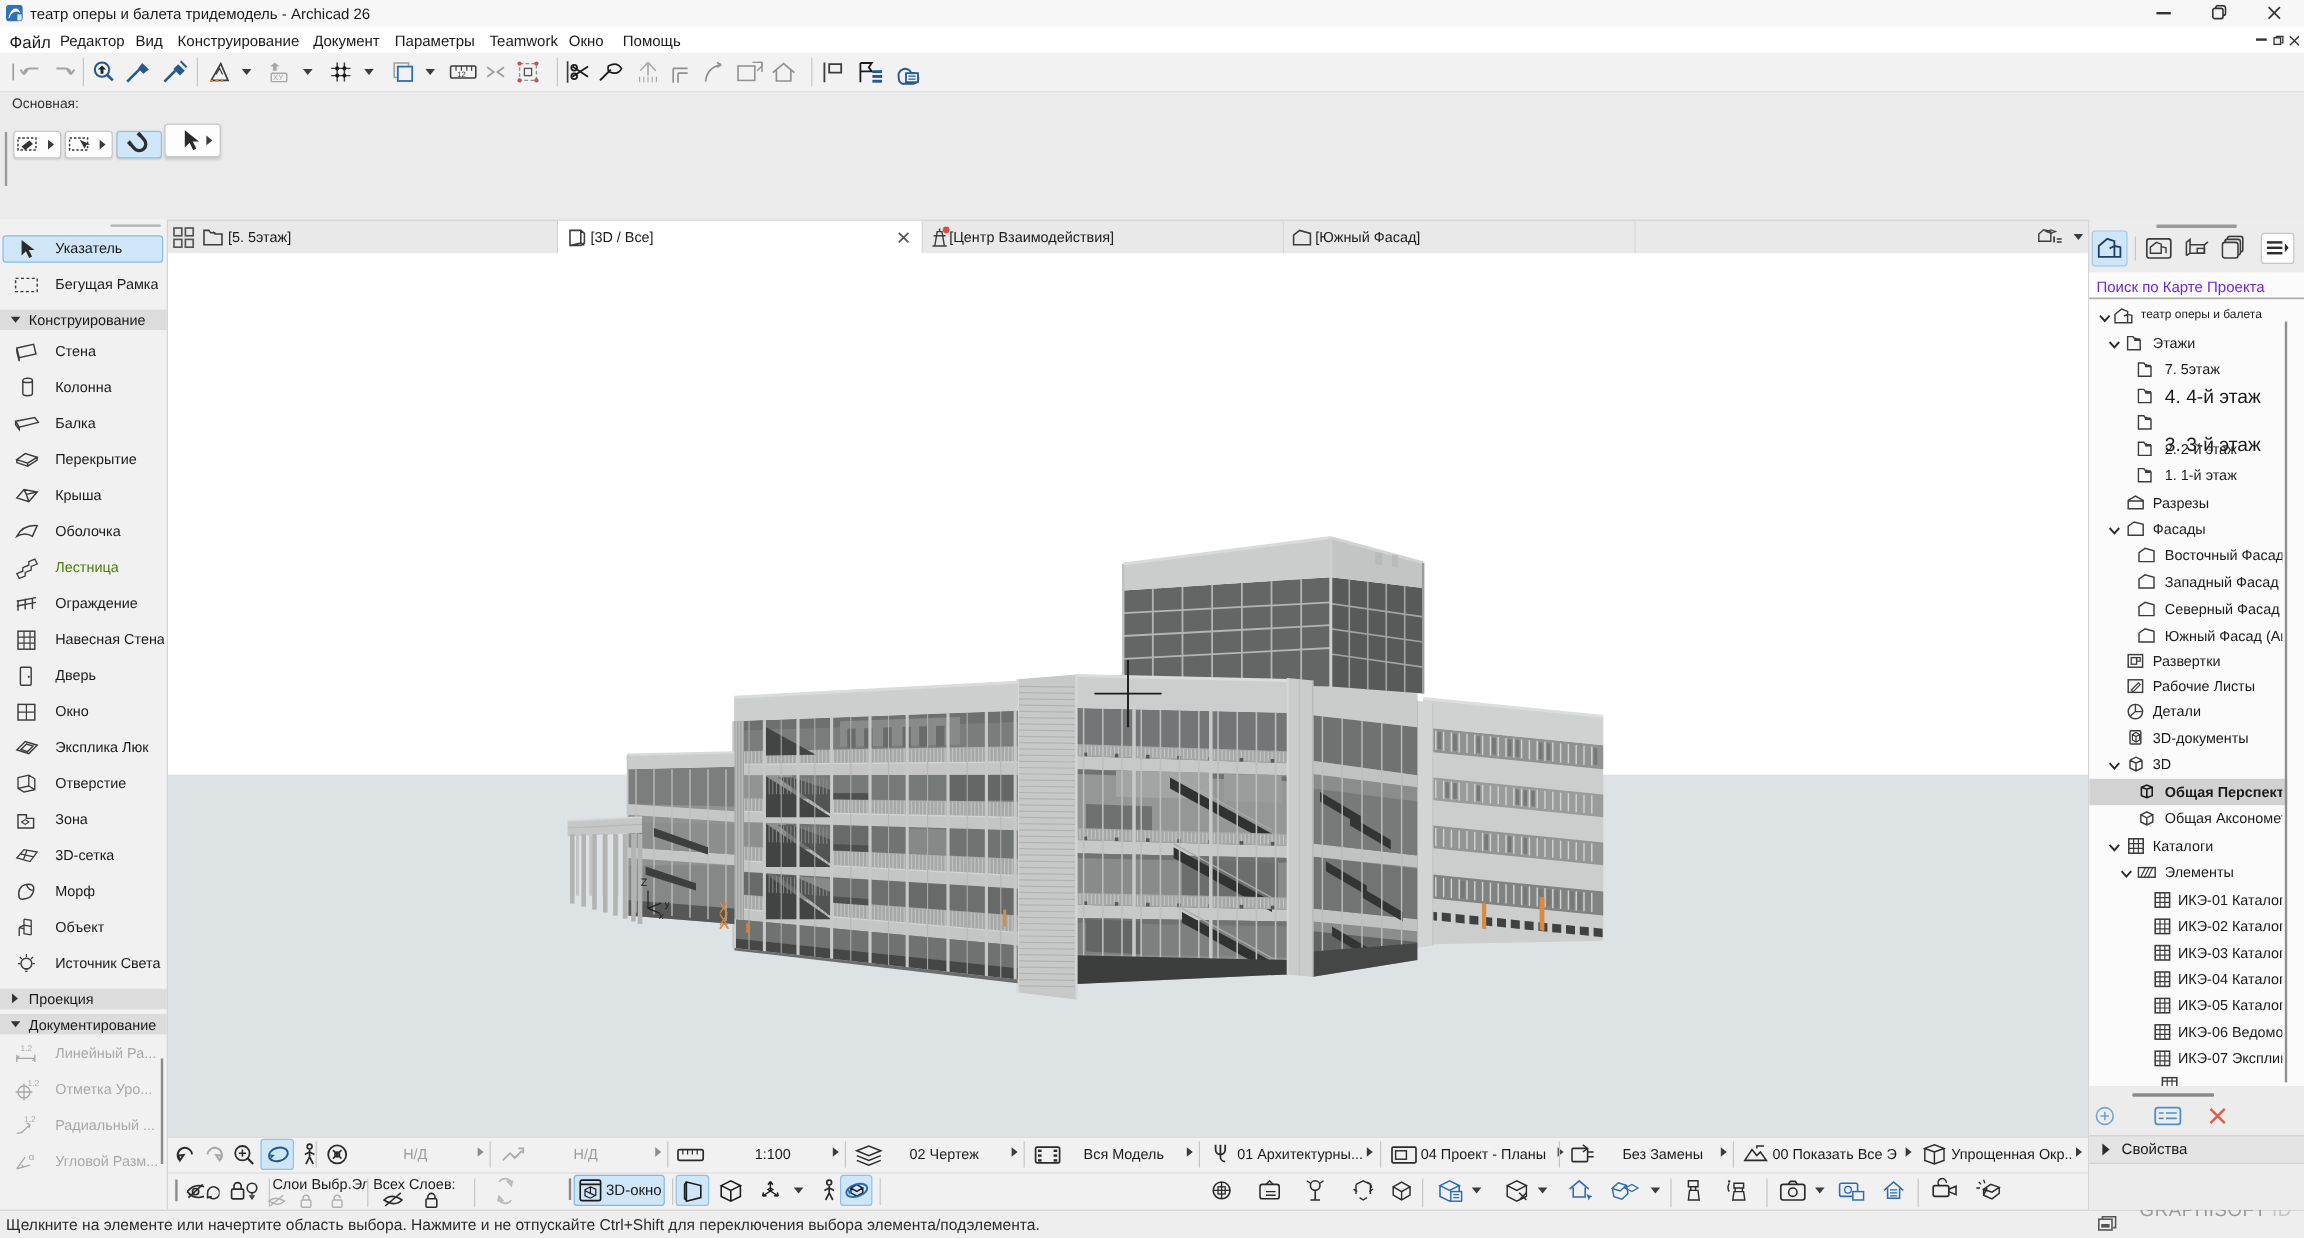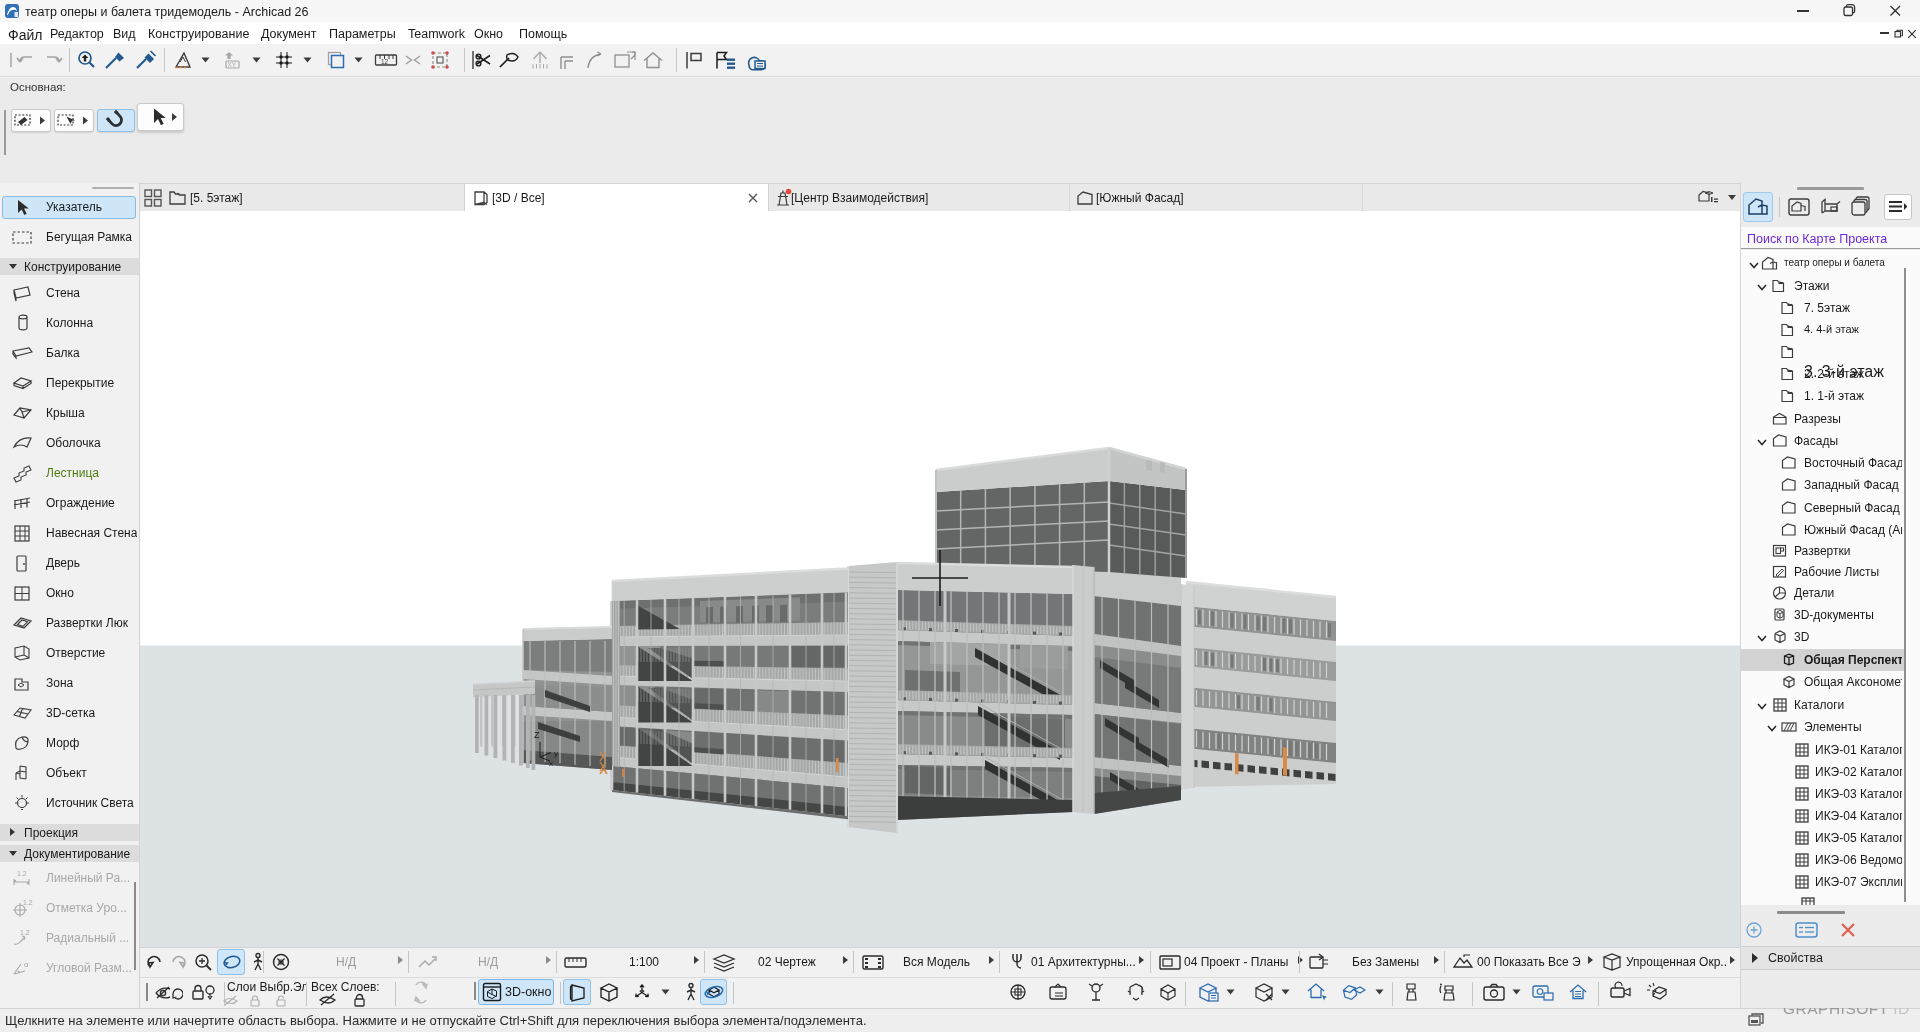--- a/index.html
+++ b/index.html
@@ -260,21 +260,21 @@
     </svg></div>
 <div class="ab" style="left:46px;top:555.5px;font-size:12px;color:#1a1a1a;white-space:nowrap;max-width:93px;overflow:hidden;">Дверь</div>
 <div class="ab" style="left:11px;top:582.5px;"><svg width="22" height="21" viewBox="0 0 22 21">
       <rect x="4" y="4" width="14" height="13" fill="none" stroke="#3c3c3c" stroke-width="1.2"></rect>
       <path d="M11 4 v13 M4 10.5 h14" stroke="#3c3c3c" stroke-width="1"></path>
     </svg></div>
 <div class="ab" style="left:46px;top:585.5px;font-size:12px;color:#1a1a1a;white-space:nowrap;max-width:93px;overflow:hidden;">Окно</div>
 <div class="ab" style="left:11px;top:612.5px;"><svg width="22" height="21" viewBox="0 0 22 21">
       <path d="M3 12 L10 5 L20 8 L13 15 Z M6.5 11.5 L11 7 L16.5 8.8 L12 13.3 Z" fill="none" stroke="#3c3c3c" stroke-width="1.2"></path>
     </svg></div>
-<div class="ab" style="left:46px;top:615.5px;font-size:12px;color:#1a1a1a;white-space:nowrap;max-width:93px;overflow:hidden;">Развертки Люк</div>
+<div class="ab" style="left:46px;top:615.5px;font-size:12px;color:#1a1a1a;white-space:nowrap;max-width:93px;overflow:hidden;">Эксплика Люк</div>
 <div class="ab" style="left:11px;top:642.5px;"><svg width="22" height="21" viewBox="0 0 22 21">
       <path d="M4 5 L13 3 L18 6 L18 15 L9 17 L4 14 Z M13 3 l0 9 5 3 M13 12 l-9 2" fill="none" stroke="#3c3c3c" stroke-width="1.1"></path>
     </svg></div>
 <div class="ab" style="left:46px;top:645.5px;font-size:12px;color:#1a1a1a;white-space:nowrap;max-width:93px;overflow:hidden;">Отверстие</div>
 <div class="ab" style="left:11px;top:672.5px;"><svg width="22" height="21" viewBox="0 0 22 21">
       <path d="M4 6 h7 v3 h6 v8 h-13 z" fill="none" stroke="#3c3c3c" stroke-width="1.2"></path>
       <path d="M7 12 l3 -2 3 2 -3 2z" fill="none" stroke="#3c3c3c" stroke-width="1"></path>
     </svg></div>
 <div class="ab" style="left:46px;top:675.5px;font-size:12px;color:#1a1a1a;white-space:nowrap;max-width:93px;overflow:hidden;">Зона</div>
 <div class="ab" style="left:11px;top:702.5px;"><svg width="22" height="21" viewBox="0 0 22 21">
@@ -1647,21 +1647,21 @@
       <path d="M1 5.5 v-3 h4.5 l1.5 2 h4.5 M1 5.5 v8 h10.5 v-8 h-5 M9 5.5 l-1.5 -2" fill="none" stroke="#3c3c3c" stroke-width="1.2"></path>
     </svg></div>
 <div class="ab" style="left:1794px;top:278.5px;font-size:12px;font-weight:normal;white-space:nowrap;overflow:hidden;max-width:108px;">Этажи</div>
 <div class="ab" style="left:1781px;top:300px;"><svg width="17" height="16" viewBox="0 0 17 16">
       <path d="M1 5.5 v-3 h4.5 l1.5 2 h4.5 M1 5.5 v8 h10.5 v-8 h-5 M9 5.5 l-1.5 -2" fill="none" stroke="#3c3c3c" stroke-width="1.2"></path>
     </svg></div>
 <div class="ab" style="left:1804px;top:300.5px;font-size:12px;font-weight:normal;white-space:nowrap;overflow:hidden;max-width:98px;">7. 5этаж</div>
 <div class="ab" style="left:1781px;top:322px;"><svg width="17" height="16" viewBox="0 0 17 16">
       <path d="M1 5.5 v-3 h4.5 l1.5 2 h4.5 M1 5.5 v8 h10.5 v-8 h-5 M9 5.5 l-1.5 -2" fill="none" stroke="#3c3c3c" stroke-width="1.2"></path>
     </svg></div>
-<div class="ab" style="left:1804px;top:322.5px;font-size:11px;font-weight:normal;white-space:nowrap;overflow:hidden;max-width:98px;">4. 4-й этаж</div>
+<div class="ab" style="left:1804px;top:322.5px;font-size:16px;font-weight:normal;white-space:nowrap;overflow:hidden;max-width:98px;">4. 4-й этаж</div>
 <div class="ab" style="left:1781px;top:344px;"><svg width="17" height="16" viewBox="0 0 17 16">
       <path d="M1 5.5 v-3 h4.5 l1.5 2 h4.5 M1 5.5 v8 h10.5 v-8 h-5 M9 5.5 l-1.5 -2" fill="none" stroke="#3c3c3c" stroke-width="1.2"></path>
     </svg></div>
 <div class="ab" style="left:1804px;top:363px;font-size:16px;font-weight:normal;white-space:nowrap;overflow:hidden;max-width:98px;">3. 3-й этаж</div>
 <div class="ab" style="left:1781px;top:366px;"><svg width="17" height="16" viewBox="0 0 17 16">
       <path d="M1 5.5 v-3 h4.5 l1.5 2 h4.5 M1 5.5 v8 h10.5 v-8 h-5 M9 5.5 l-1.5 -2" fill="none" stroke="#3c3c3c" stroke-width="1.2"></path>
     </svg></div>
 <div class="ab" style="left:1804px;top:366.5px;font-size:12px;font-weight:normal;white-space:nowrap;overflow:hidden;max-width:98px;">2. 2-й этаж</div>
 <div class="ab" style="left:1781px;top:388px;"><svg width="17" height="16" viewBox="0 0 17 16">
       <path d="M1 5.5 v-3 h4.5 l1.5 2 h4.5 M1 5.5 v8 h10.5 v-8 h-5 M9 5.5 l-1.5 -2" fill="none" stroke="#3c3c3c" stroke-width="1.2"></path>

